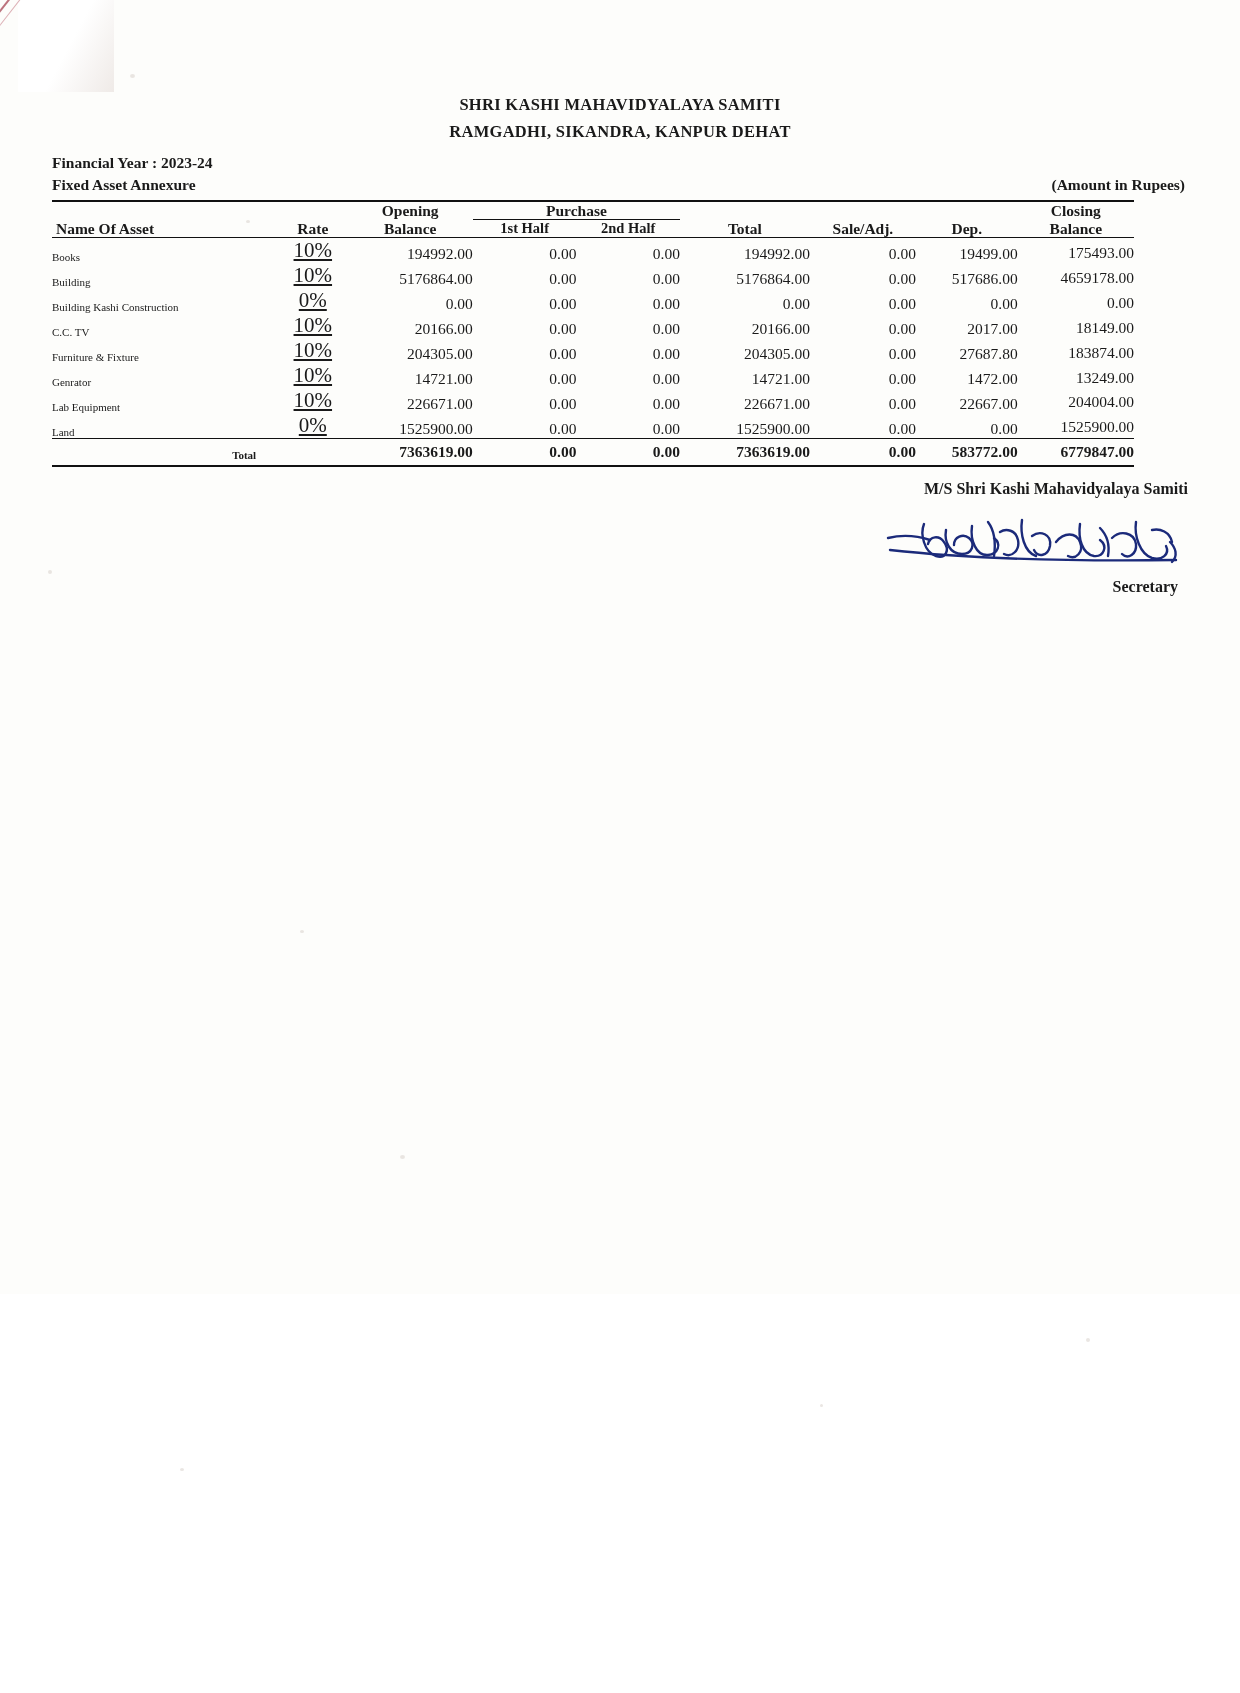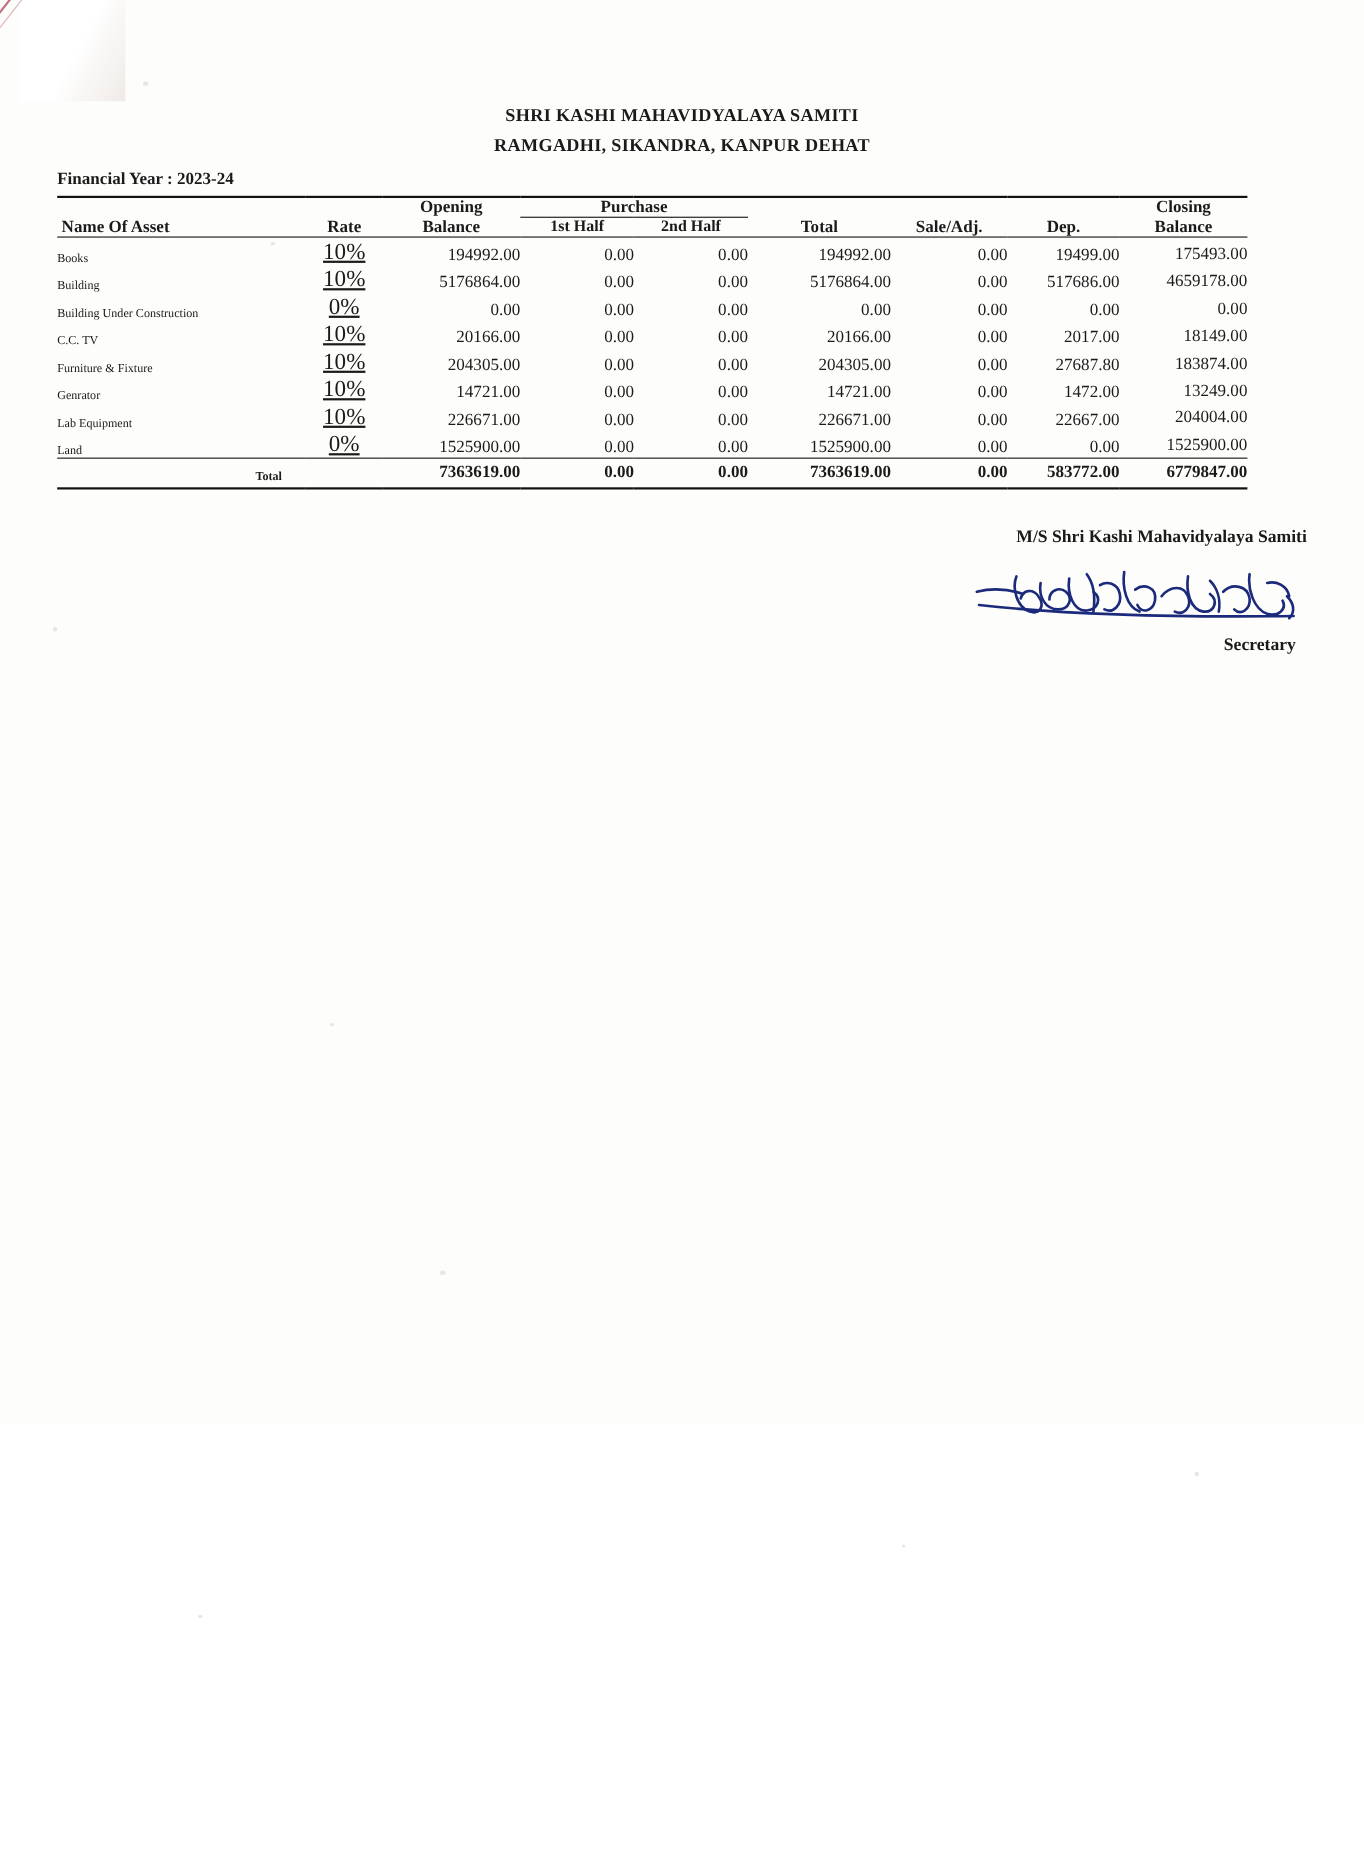--- a/index.html
+++ b/index.html
@@ -217,20 +217,24 @@
   <span class="speck" style="left:820px; top:1404px; width:3px; height:3px;"></span>
   <span class="speck" style="left:180px; top:1468px; width:4px; height:3px;"></span>
 
   <div class="content">
 
     <div class="org-head org-line1">SHRI KASHI MAHAVIDYALAYA SAMITI</div>
     <div class="org-head org-line2">RAMGADHI, SIKANDRA, KANPUR DEHAT</div>
 
     <div class="meta-row">
       <span>Financial Year : 2023-24</span>
+    </div>
+    <div class="meta-row meta-row2">
+      <span>Fixed Asset Annexure</span>
+      <span class="right">(Amount in Rupees)</span>
     </div>
 
     <table class="fa">
       <colgroup>
         <col style="width:235px">
         <col style="width:72px">
         <col style="width:130px">
         <col style="width:110px">
         <col style="width:110px">
         <col style="width:135px">
@@ -283,21 +287,21 @@
           <td class="num">5176864.00</td>
           <td class="num">0.00</td>
           <td class="num">0.00</td>
           <td class="num">5176864.00</td>
           <td class="num">0.00</td>
           <td class="num">517686.00</td>
           <td class="num j1">4659178.00</td>
         </tr>
 
         <tr>
-          <td class="name">Building Under Construction</td>
+          <td class="name">Building Kashi Construction</td>
           <td class="rate">0%</td>
           <td class="num">0.00</td>
           <td class="num">0.00</td>
           <td class="num">0.00</td>
           <td class="num">0.00</td>
           <td class="num">0.00</td>
           <td class="num">0.00</td>
           <td class="num j1">0.00</td>
         </tr>
 

